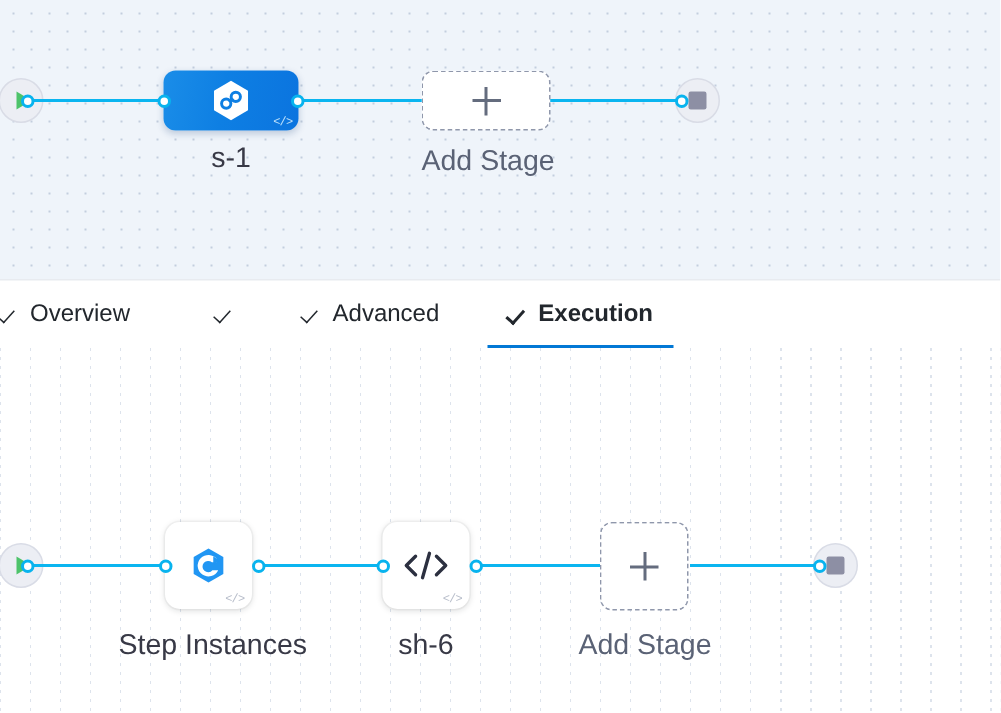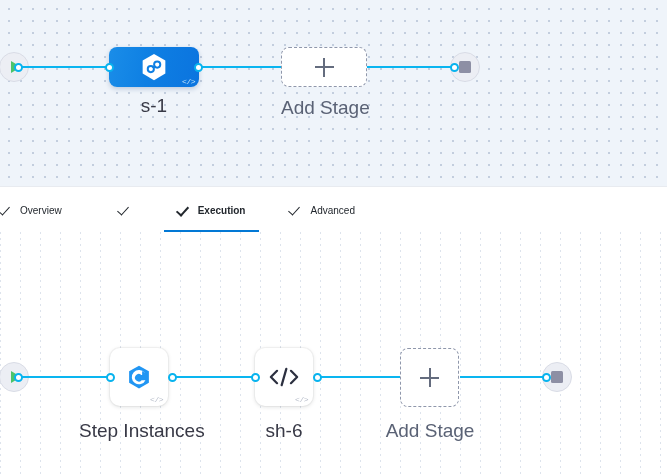--- a/index.html
+++ b/index.html
@@ -57,21 +57,21 @@
   }
   .tab {
     position: relative;
     height: 46px;
     display: flex;
     align-items: center;
     gap: 7px;
     padding: 0 0 0 0;
     cursor: pointer;
     color: #22272d;
-    font-size: 10px;
+    font-size: 16px;
     white-space: nowrap;
     text-align: right;
   }
   .tab .tick {
     display: inline-block;
     width: 13px;
     height: 13px;
     position: relative;
     flex: 0 0 auto;
   }
@@ -309,29 +309,29 @@
     <div class="tabs">
       <div class="tab" style="margin-left:0px;">
         <span class="tick"></span>
         <span>Overview</span>
 
       </div>
       <div class="tab" style="margin-left:57px;">
         <span class="tick"></span>
 
       </div>
+      <div class="tab" style="margin-left:45px;">
+        <span class="tick"></span>
+        <span>Advanced</span>
+
+      </div>
       <div class="tab active" style="margin-left:46px;">
         <span class="tick"></span>
         <span>Execution</span>
         <span class="underline"></span>
-      </div>
-      <div class="tab" style="margin-left:45px;">
-        <span class="tick"></span>
-        <span>Advanced</span>
-
       </div>
     </div>
   </div>
 
   <div class="step-canvas">
     <div class="vgrid2"></div>
 
     <div class="link" style="left:18px;  top:144px; width:92px;"></div>
     <div class="link" style="left:172px; top:144px; width:82px;"></div>
     <div class="link" style="left:316px; top:144px; width:84px;"></div>

